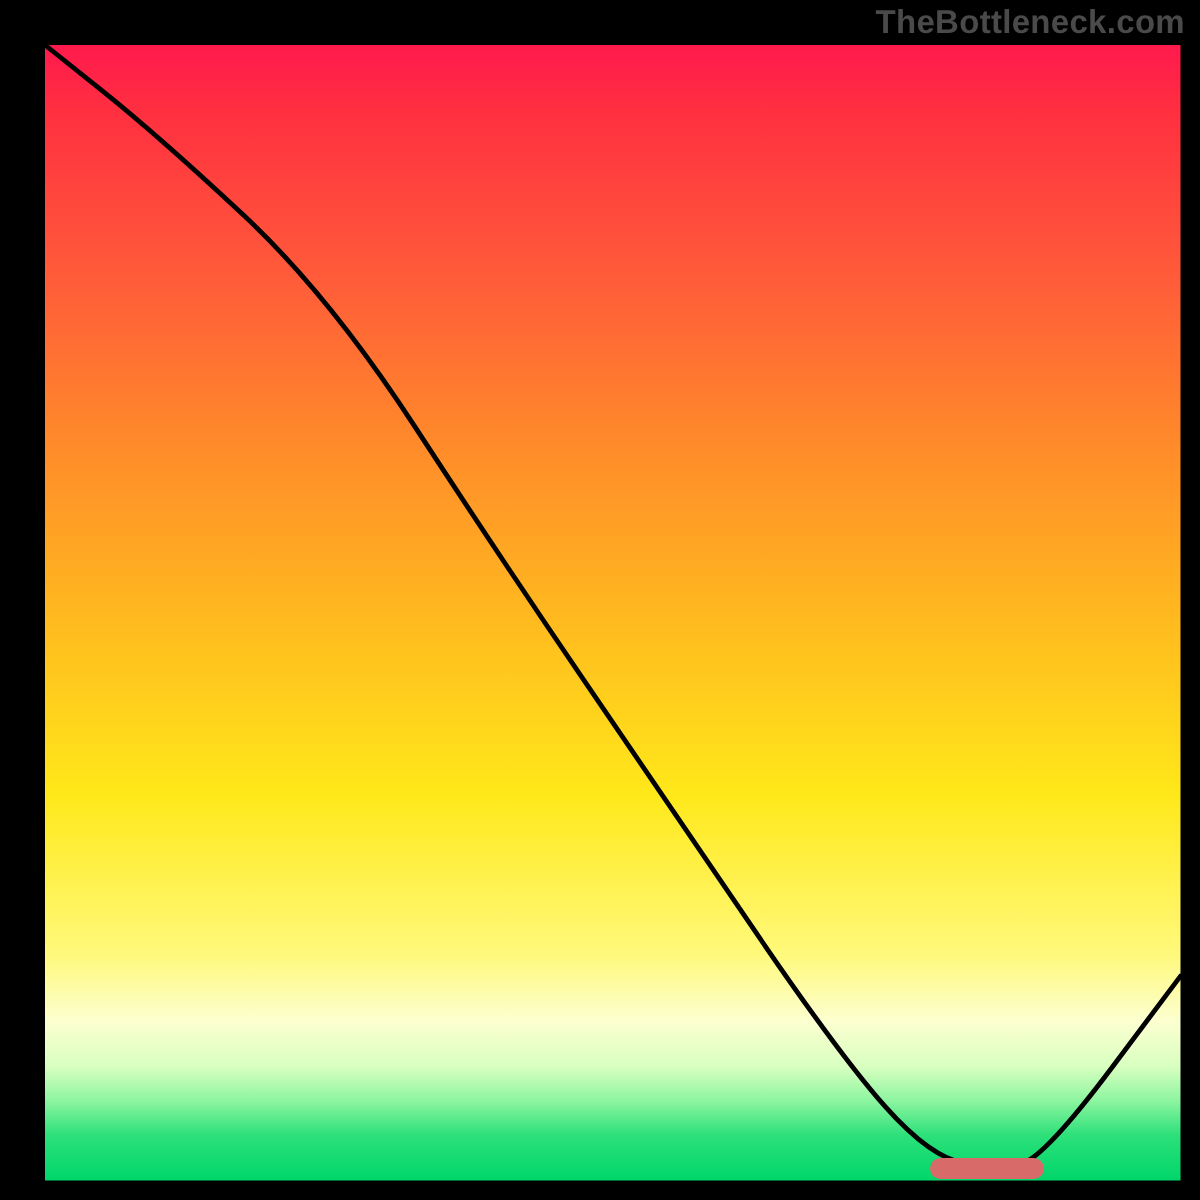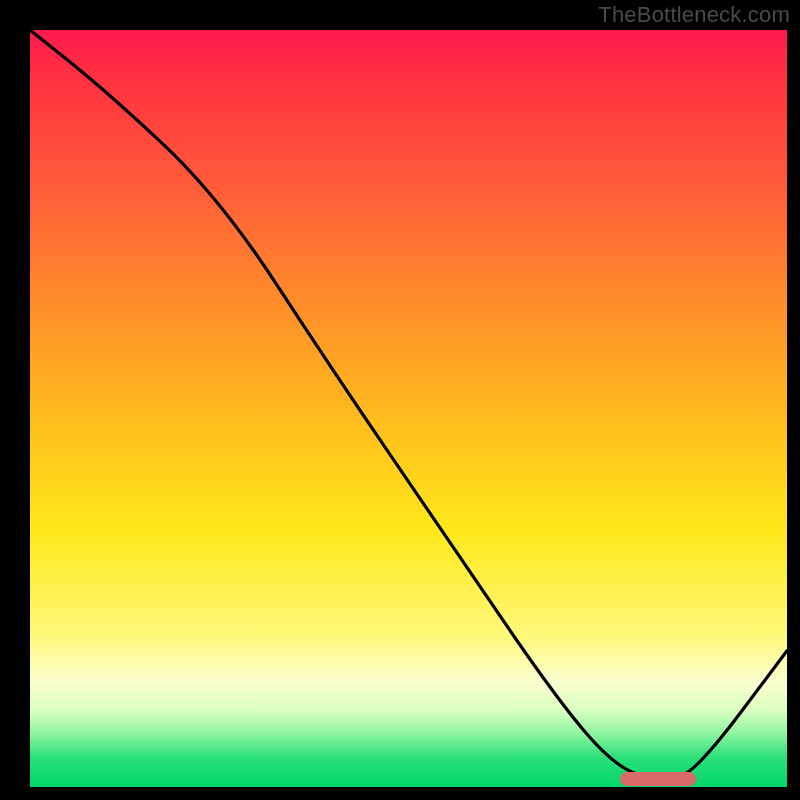--- a/index.html
+++ b/index.html
@@ -16,21 +16,21 @@
     width: 800px;
     height: 800px;
     background: #000;
   }
   .watermark {
     position: absolute;
     top: 2px;
     right: 10px;
     color: #4a4a4a;
     font-size: 22px;
-    font-weight: normal;
+    font-weight: bold;
     letter-spacing: 0.2px;
     user-select: none;
   }
   .plot {
     position: absolute;
     left: 30px;
     top: 30px;
     width: 757px;
     height: 757px;
     background: linear-gradient(to bottom,

